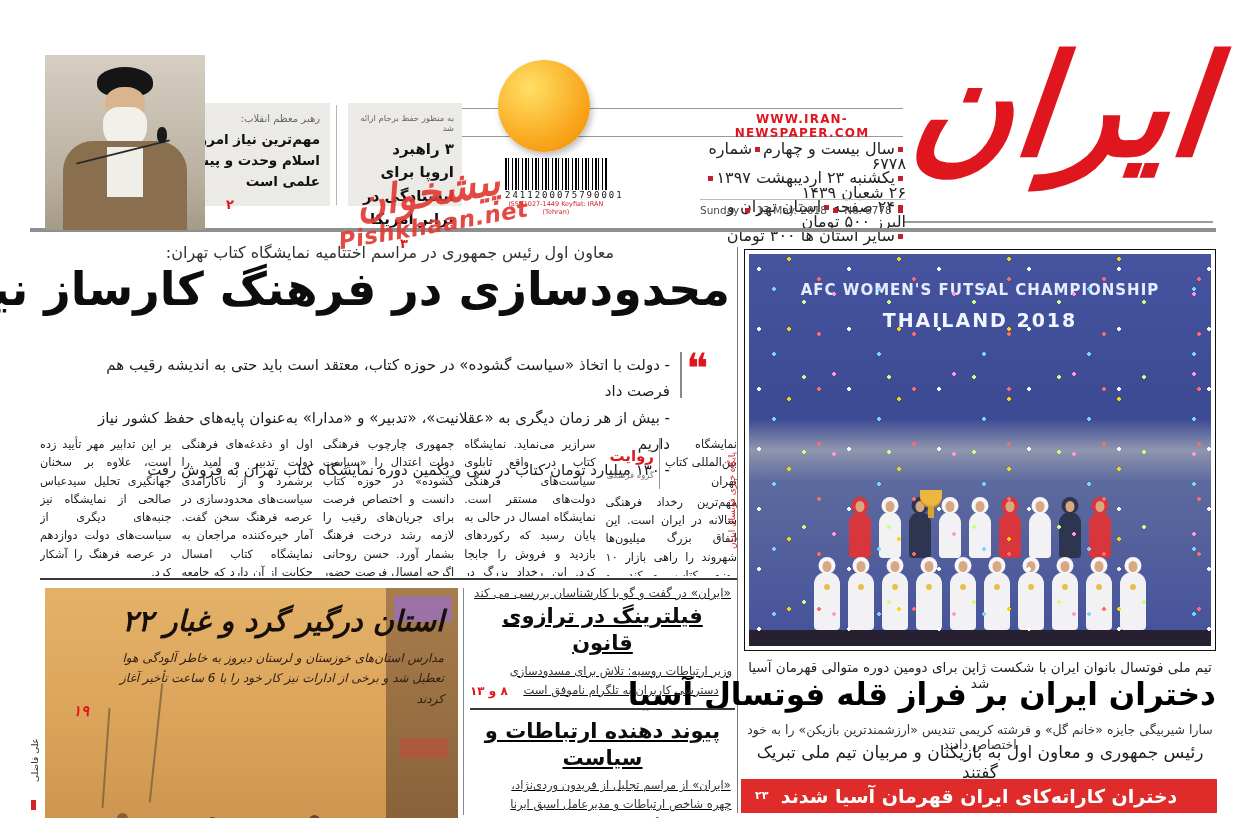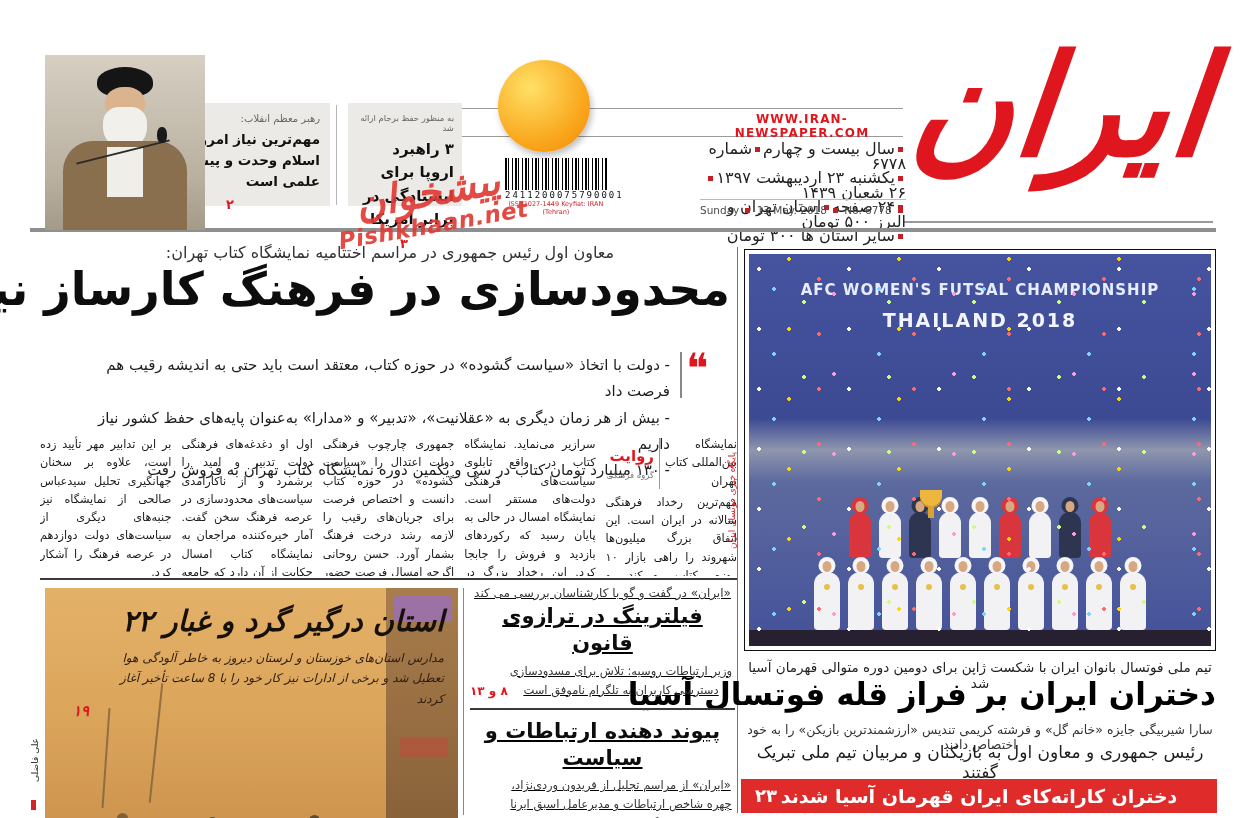--- a/index.html
+++ b/index.html
@@ -109,21 +109,21 @@
   .trophy::after { content:''; position:absolute; left:8px; top:16px; width:6px; height:12px; background:#d9a231; }
   .crowd-strip { position:absolute; bottom:0; left:0; right:0; height:16px; background:#262030; }
   .futsal-credit { left:727px; top:452px; writing-mode:vertical-rl; transform:rotate(180deg);
                    font-size:9px; color:#d2232a; letter-spacing:1px; }
   .futsal-kicker { left:744px; top:659px; width:472px; text-align:center; font-size:13.5px; color:#222; }
   .futsal-headline { left:744px; top:676px; width:472px; text-align:center; font-size:31px; font-weight:bold; color:#000; white-space:nowrap; }
   .futsal-sub1 { left:740px; top:722px; width:480px; text-align:center; font-size:12.5px; color:#333; }
   .futsal-sub2 { left:744px; top:742px; width:472px; text-align:center; font-size:17px; color:#1d1d1d; }
   .futsal-bar { left:741px; top:779px; width:476px; height:34px; background:#e02b2b; color:#fff;
                 font-weight:bold; font-size:19px; text-align:center; line-height:34px; direction:rtl; }
-  .futsal-bar .barpage { position:absolute; left:14px; top:0; font-size:18px; }
+  .futsal-bar .barpage { position:absolute; left:14px; top:0; font-size:11px; }
 
   
   .v-briefs { left:463px; top:588px; width:1px; height:227px; background:#888; }
   .dust-photo { left:45px; top:588px; width:413px; height:294px; overflow:hidden;
     background:linear-gradient(180deg,#e3b066 0%,#d8a055 45%,#c08343 100%);font-style:italic; }
   .dust-headline { position:absolute; top:16px; right:14px; font-size:29px; font-weight:bold; color:#17100a; }
   .dust-sub { position:absolute; top:60px; right:14px; width:345px; text-align:right; direction:rtl;
               font-size:12px; color:#2c1d10; line-height:1.7; }
   .dust-page { position:absolute; top:106px; left:28px; color:#e0161e; font-weight:bold; font-size:15px;margin-top:8px; }
   .building { position:absolute; right:0; top:0; width:72px; height:100%;
@@ -314,21 +314,21 @@
     <div class="sign-red"></div>
     <div class="pole" style="left:110px;top:95px;height:120px;transform:rotate(6deg);"></div>
     <div class="pole" style="left:60px;top:120px;height:100px;transform:rotate(4deg);"></div>
     <div class="dp" style="left:160px;bottom:10px;"></div>
     <div class="dp" style="left:215px;bottom:8px;"></div>
     <div class="dp" style="left:262px;bottom:12px;"></div>
     <div class="dp" style="left:305px;bottom:8px;"></div>
     <div class="dp" style="left:70px;bottom:14px;opacity:.7;"></div>
     <div class="haze"></div>
     <div class="dust-headline">۲۲ استان درگیر گرد و غبار</div>
-    <div class="dust-sub">مدارس استان‌های خوزستان و لرستان دیروز به خاطر آلودگی هوا تعطیل شد و برخی از ادارات نیز کار خود را با 8 ساعت تأخیر آغاز کردند</div>
+    <div class="dust-sub">مدارس استان‌های خوزستان و لرستان دیروز به خاطر آلودگی هوا تعطیل شد و برخی از ادارات نیز کار خود را با 6 ساعت تأخیر آغاز کردند</div>
     <div class="dust-page">۱۹</div>
   </div>
   <div class="abs dust-credit">علی فاضلی</div>
   <div class="abs credit-sq"></div>
 
   <div class="abs briefs">
     <div class="brief">
       <div class="b-kicker">«ایران» در گفت و گو با کارشناسان بررسی می کند</div>
       <div class="b-headline">فیلترینگ در ترازوی قانون</div>
       <div class="b-sub">وزیر ارتباطات روسیه: تلاش برای مسدودسازی دسترسی کاربران به تلگرام ناموفق است</div>

